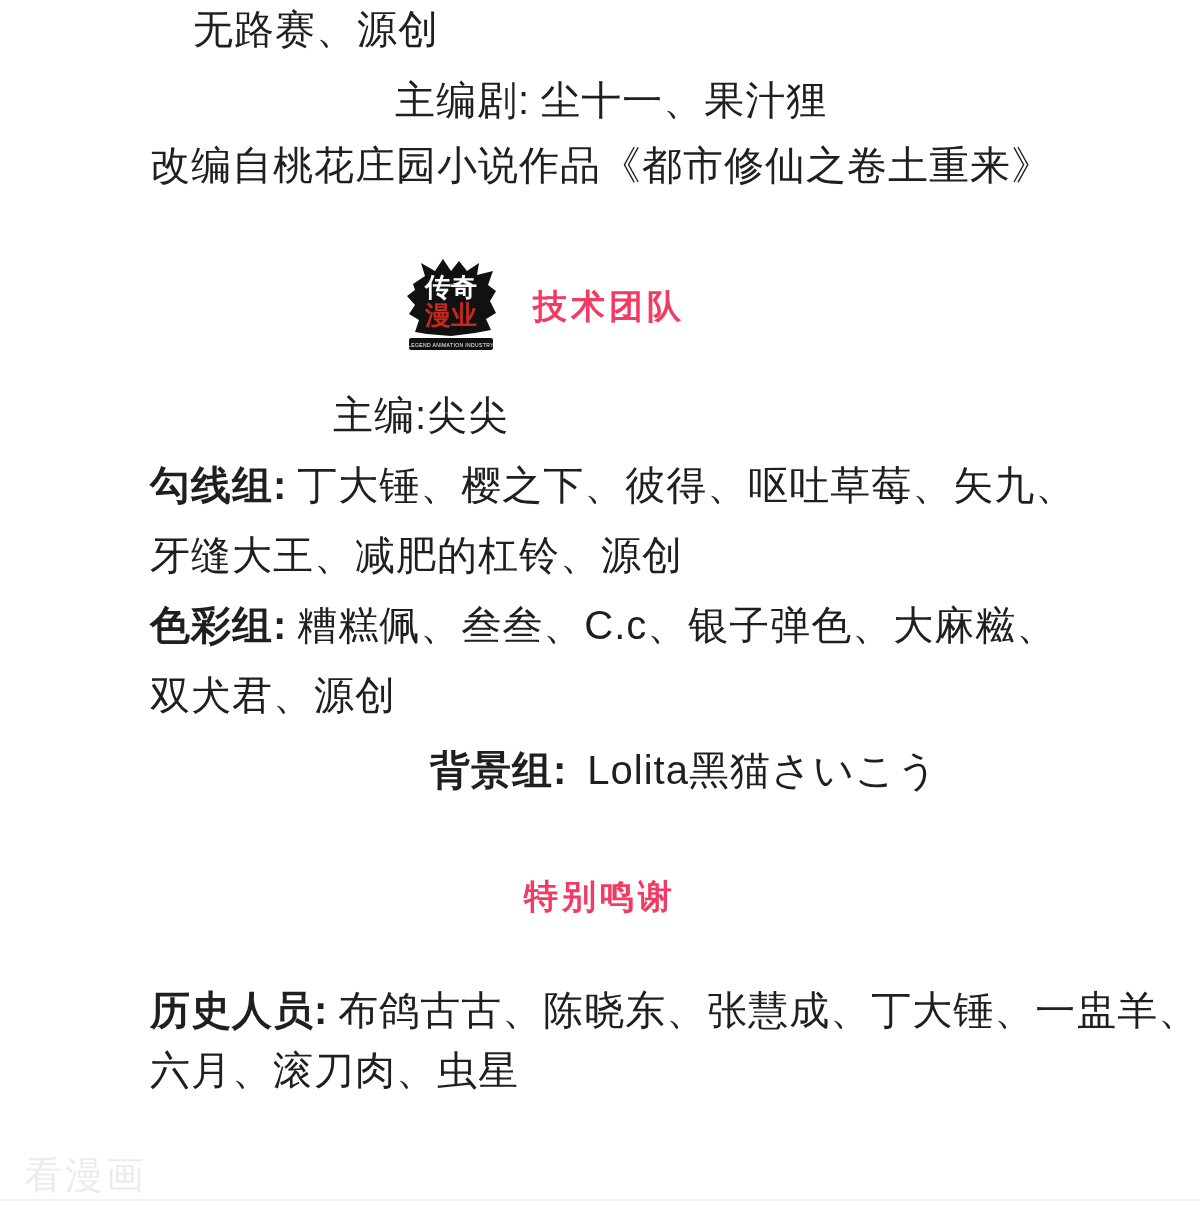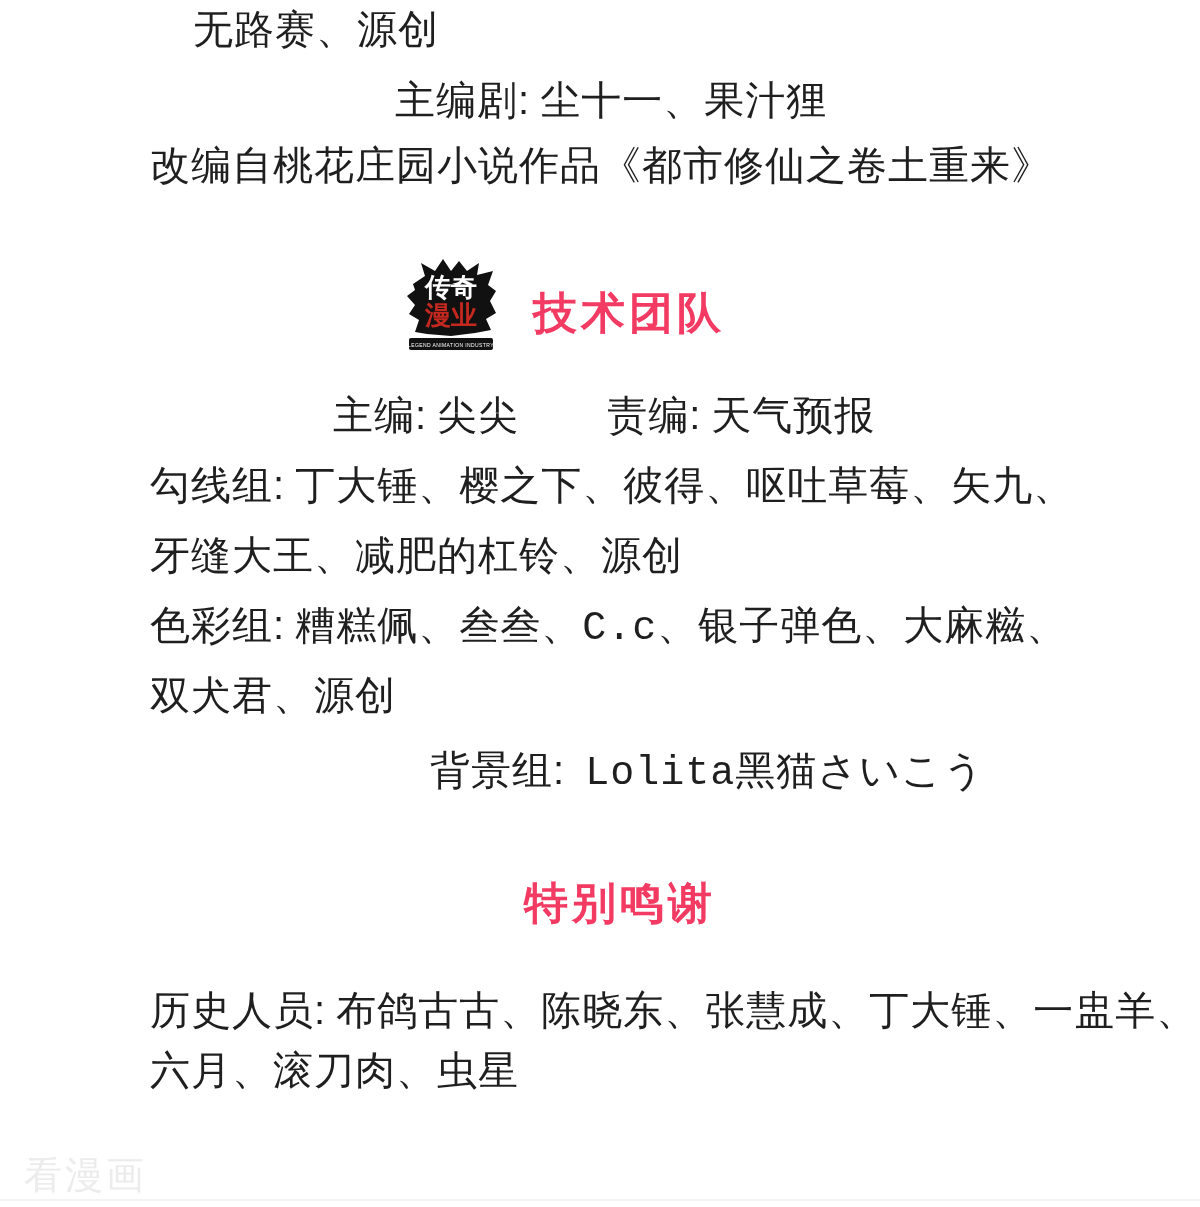--- a/index.html
+++ b/index.html
@@ -4,25 +4,25 @@
 <style>
   html,body{margin:0;padding:0;}
   body{
     width:1200px;height:1207px;background:#ffffff;overflow:hidden;
     font-family:"Liberation Sans","DejaVu Sans",sans-serif;
     color:#1f1f1f;
   }
   .page{position:relative;width:1200px;height:1111px;background:#ffffff;padding-left:36px;}
   .line{position:absolute;white-space:nowrap;font-size:40px;line-height:1.2;letter-spacing:1px;}
   .bold-line{font-weight:400;}
-  .lbl{font-weight:400;}
-  .names{font-weight:400;margin-left:10px;font-family:Liberation Mono, monospace;}
+  .lbl{font-weight:700;}
+  .names{font-weight:400;margin-left:10px;}
   .heading{
     position:absolute;white-space:nowrap;font-weight:700;
-    font-size:44px;letter-spacing:4px;
+    font-size:34px;letter-spacing:4px;
   }
   .editors{display:flex;gap:88px;}
   .logo{position:absolute;left:405px;top:258px;width:92px;height:95px;}
   .watermark{
     position:absolute;left:24px;top:1150px;font-size:38px;
     letter-spacing:3px;font-weight:400;
   }
   .bottom-divider{position:absolute;left:0;top:1199px;width:1200px;height:2px;background:#f4f4f4;}
 </style>
 </head>
@@ -43,24 +43,21 @@
     <text x="46" y="38" text-anchor="middle" font-size="26" font-weight="700" fill="#ffffff">传奇</text>
     <text x="46" y="66" text-anchor="middle" font-size="26" font-weight="700" fill="#c4281f">漫业</text>
     <rect x="4" y="80" width="84" height="12" rx="2" fill="#111111"></rect>
     <text x="46" y="88.5" text-anchor="middle" font-size="5" letter-spacing="0.4" fill="#ffffff">LEGEND ANIMATION INDUSTRY</text>
   </svg>
 
   <div class="heading" style="left:533px;top:284px;color:#f23a62">技术团队</div>
 
   <div class="line bold-line editors" style="left:333px;top:391px">
     <span>
-      <span>主编:</span><span style="margin-left:10px">尖尖</span>
-    </span>
-    <span>
-      <span>责编:</span><span style="margin-left:10px">天气预报</span>
+      <span>主编:</span><span style="">尖尖</span>
     </span>
   </div>
 
   <div class="line" style="left:150px;top:461px">
     <span class="lbl">勾线组:</span><span class="names">丁大锤、樱之下、彼得、呕吐草莓、矢九、</span>
   </div>
   <div class="line" style="left:150px;top:531px">牙缝大王、减肥的杠铃、源创</div>
 
   <div class="line" style="left:150px;top:601px">
     <span class="lbl">色彩组:</span><span class="names">糟糕佩、叁叁、C.c、银子弹色、大麻糍、</span>

